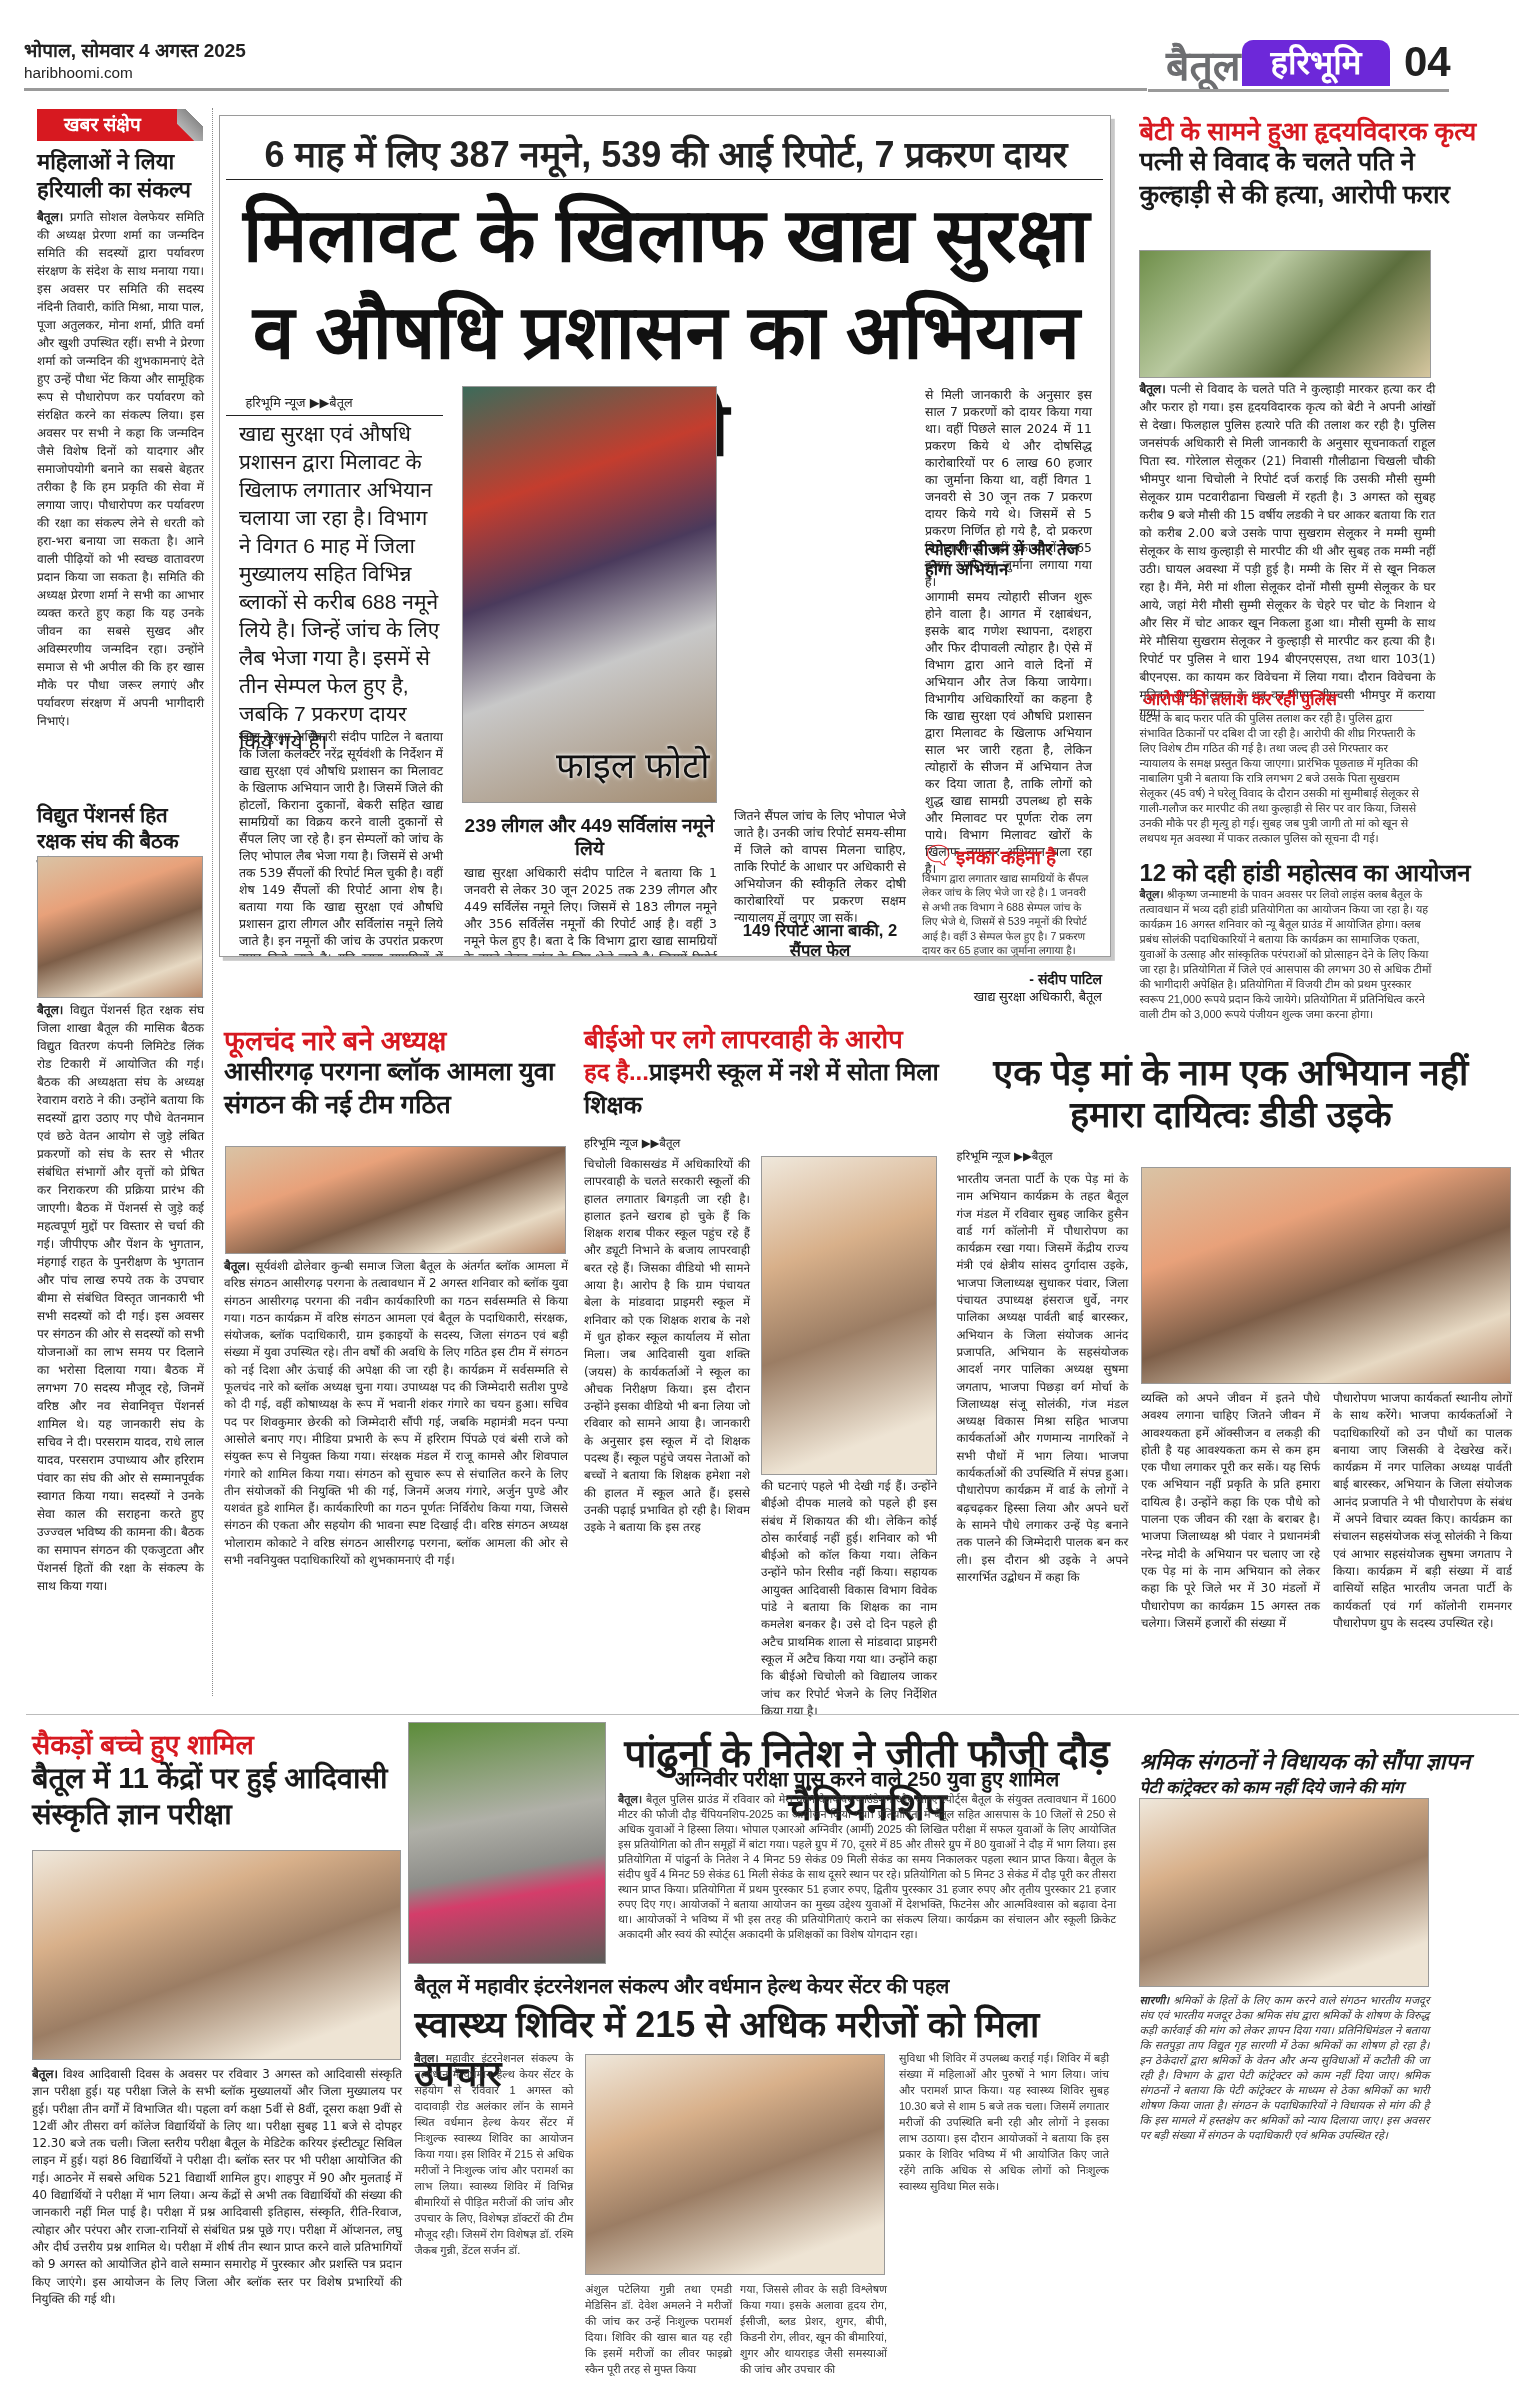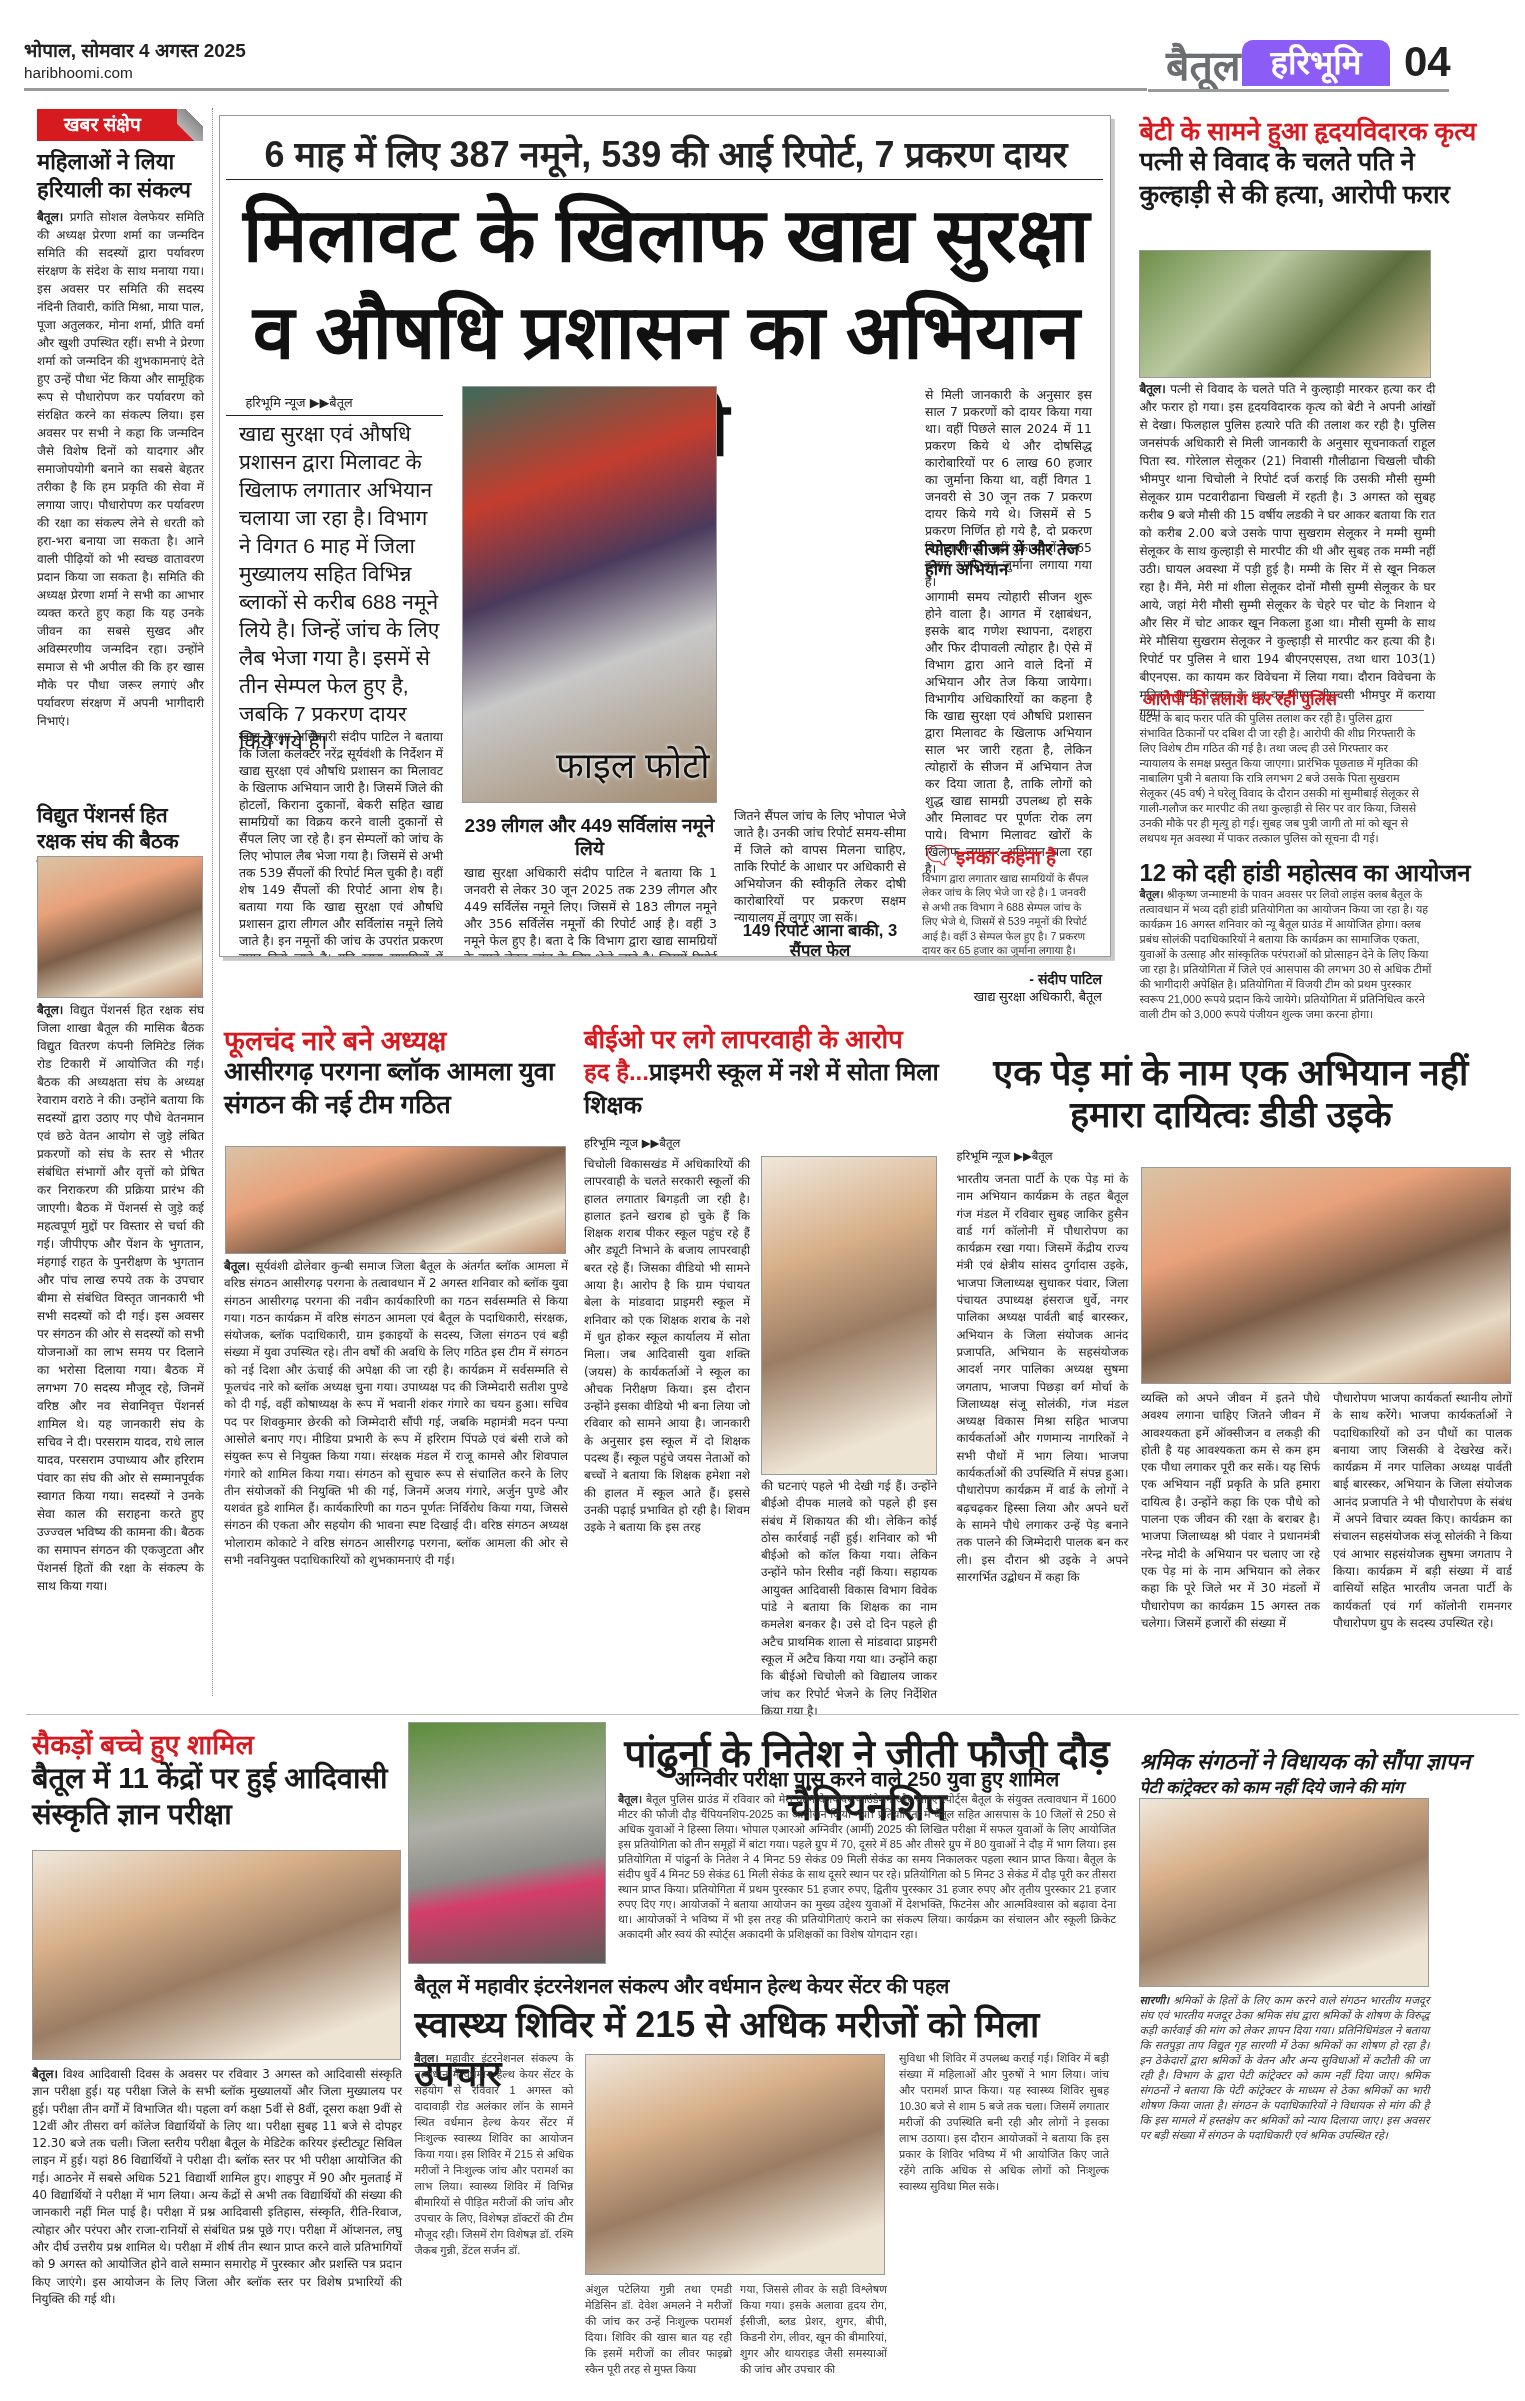--- a/index.html
+++ b/index.html
@@ -24,21 +24,21 @@
   .box { border: 1.9px solid #9a9a9a; box-shadow: 3.8px 3.8px 0 #c8c8c8; }
 </style>
 </head>
 <body>
 
 <div class="abs" style="left:0;top:0;width:1525px;height:102px;">
   <div class="abs cond bold" style="left:24px;top:37px;font-size:19px;color:#222;">भोपाल, सोमवार 4 अगस्त 2025</div>
   <div class="abs cond" style="left:24px;top:64px;font-size:15.3px;color:#222;">haribhoomi.com</div>
   <div class="hrule" style="left:24px;top:88px;width:1123px;height:3.2px;"></div>
   <div class="abs cond bold" style="left:1166px;top:36px;font-size:41px;color:#6d6e71;">बैतूल</div>
-  <div class="abs cond bold" style="left:1242px;top:40px;width:148px;height:46px;background:#8b5cf6;color:#fff;font-size:33px;line-height:46px;text-align:center;border-radius:11.5px 11.5px 0 0;">हरिभूमि</div>
+  <div class="abs cond bold" style="left:1242px;top:40px;width:148px;height:46px;background:#6d28d9;color:#fff;font-size:33px;line-height:46px;text-align:center;border-radius:11.5px 11.5px 0 0;">हरिभूमि</div>
   <div class="abs cond bold" style="left:1404px;top:38px;font-size:42px;color:#222;">04</div>
   <div class="hrule" style="left:1148px;top:89px;width:301px;height:2.6px;"></div>
 </div>
 
 <div class="abs" style="left:37px;top:108px;width:171px;height:1588px;">
   <div class="abs cond bold" style="left:0;top:1.3px;width:166px;height:32px;background:#d71920;color:#fff;font-size:19px;line-height:32px;padding-left:27px;">
     <span>खबर संक्षेप</span>
   </div>
   <div class="abs" style="left:140px;top:1.3px;width:25.5px;height:32px;background:linear-gradient(225deg,#fff 30%,#8a8a8a 31%,#b5b5b5 70%,#d71920 71%);"></div>
   <div class="abs cond bold" style="left:0;top:40px;width:171px;font-size:22px;line-height:28px;">महिलाओं ने लिया हरियाली का संकल्प</div>
@@ -65,21 +65,21 @@
   <div class="abs text" style="left:19px;top:612px;width:204px;font-size:12.4px;line-height:17px;">खाद्य सुरक्षा अधिकारी संदीप पाटिल ने बताया कि जिला कलेक्टर नरेंद्र सूर्यवंशी के निर्देशन में खाद्य सुरक्षा एवं औषधि प्रशासन का मिलावट के खिलाफ अभियान जारी है। जिसमें जिले की होटलों, किराना दुकानों, बेकरी सहित खाद्य सामग्रियों का विक्रय करने वाली दुकानों से सैंपल लिए जा रहे है। इन सेम्पलों को जांच के लिए भोपाल लैब भेजा गया है। जिसमें से अभी तक 539 सैंपलों की रिपोर्ट मिल चुकी है। वहीं शेष 149 सैंपलों की रिपोर्ट आना शेष है। बताया गया कि खाद्य सुरक्षा एवं औषधि प्रशासन द्वारा लीगल और सर्विलांस नमूने लिये जाते है। इन नमूनों की जांच के उपरांत प्रकरण दायर किये जाते है। यदि खाद्य सामग्रियों में मिलावट पाई जाती है तो संबंधित पर जुर्माने की कार्रवाई या कारावास का प्रावधान है।</div>
 
   <div class="abs photo food" style="left:242px;top:270px;width:255px;height:417px;">
     <div class="abs caption-over cond" style="right:6.4px;bottom:12.8px;font-size:36px;">फाइल फोटो</div>
   </div>
 
   <div class="abs cond bold" style="left:242px;top:698px;width:255px;text-align:center;font-size:19px;line-height:23px;">239 लीगल और 449 सर्विलांस नमूने लिये</div>
   <div class="abs text" style="left:244px;top:748px;width:253px;font-size:12.4px;line-height:17px;">खाद्य सुरक्षा अधिकारी संदीप पाटिल ने बताया कि 1 जनवरी से लेकर 30 जून 2025 तक 239 लीगल और 449 सर्विलेंस नमूने लिए। जिसमें से 183 लीगल नमूने और 356 सर्विलेंस नमूनों की रिपोर्ट आई है। वहीं 3 नमूने फेल हुए है। बता दे कि विभाग द्वारा खाद्य सामग्रियों के नमूने लेकर जांच के लिए भेजे जाते है। जिसमें रिपोर्ट आने में देरी होती है। तब तक अधिकांश खाद्य सामग्री मार्केट में खप जाती है। जानकारों का मानना है कि व्यवस्था यह होना चाहिए कि जिले से</div>
 
   <div class="abs text" style="left:514px;top:691px;width:172px;font-size:12.4px;line-height:17px;">जितने सैंपल जांच के लिए भोपाल भेजे जाते है। उनकी जांच रिपोर्ट समय-सीमा में जिले को वापस मिलना चाहिए, ताकि रिपोर्ट के आधार पर अधिकारी से अभियोजन की स्वीकृति लेकर दोषी कारोबारियों पर प्रकरण सक्षम न्यायालय में लगाए जा सकें।</div>
-  <div class="abs cond bold" style="left:514px;top:805px;width:172px;text-align:center;font-size:16.6px;line-height:20.4px;">149 रिपोर्ट आना बाकी, 3 सैंपल फेल</div>
+  <div class="abs cond bold" style="left:514px;top:805px;width:172px;text-align:center;font-size:16.6px;line-height:20.4px;">149 रिपोर्ट आना बाकी, 2 सैंपल फेल</div>
 
   <div class="abs text" style="left:705px;top:270px;width:167px;font-size:12.4px;line-height:17px;">से मिली जानकारी के अनुसार इस साल 7 प्रकरणों को दायर किया गया था। वहीं पिछले साल 2024 में 11 प्रकरण किये थे और दोषसिद्ध कारोबारियों पर 6 लाख 60 हजार का जुर्माना किया था, वहीं विगत 1 जनवरी से 30 जून तक 7 प्रकरण दायर किये गये थे। जिसमें से 5 प्रकरण निर्णित हो गये है, दो प्रकरण विचाराधीन है। वहीं दुकानदारों पर 65 हजार रुपये का जुर्माना लगाया गया है।</div>
   <div class="abs cond bold" style="left:705px;top:424px;width:167px;text-align:left;font-size:16.6px;line-height:20.4px;">त्योहारी सीजन में और तेज होगा अभियान</div>
   <div class="abs text" style="left:705px;top:472px;width:167px;font-size:12.4px;line-height:17px;">आगामी समय त्योहारी सीजन शुरू होने वाला है। आगत में रक्षाबंधन, इसके बाद गणेश स्थापना, दशहरा और फिर दीपावली त्योहार है। ऐसे में विभाग द्वारा आने वाले दिनों में अभियान और तेज किया जायेगा। विभागीय अधिकारियों का कहना है कि खाद्य सुरक्षा एवं औषधि प्रशासन द्वारा मिलावट के खिलाफ अभियान साल भर जारी रहता है, लेकिन त्योहारों के सीजन में अभियान तेज कर दिया जाता है, ताकि लोगों को शुद्ध खाद्य सामग्री उपलब्ध हो सके और मिलावट पर पूर्णतः रोक लग पाये। विभाग मिलावट खोरों के खिलाफ लगातार अभियान चला रहा है।</div>
 
   <div class="abs" style="left:702px;top:727px;width:176px;height:121px;">
     <span class="abs red" style="left:0;top:0;font-size:25.5px;line-height:25.5px;">🗨</span>
     <div class="abs cond bold red" style="left:34px;top:1.3px;font-size:19px;">इनका कहना है</div>
     <div class="abs cond" style="left:0;top:28px;width:173px;font-size:10.5px;line-height:14.4px;color:#333;">विभाग द्वारा लगातार खाद्य सामग्रियों के सैंपल लेकर जांच के लिए भेजे जा रहे है। 1 जनवरी से अभी तक विभाग ने 688 सेम्पल जांच के लिए भेजे थे, जिसमें से 539 नमूनों की रिपोर्ट आई है। वहीं 3 सेम्पल फेल हुए है। 7 प्रकरण दायर कर 65 हजार का जुर्माना लगाया है।</div>
   </div>

